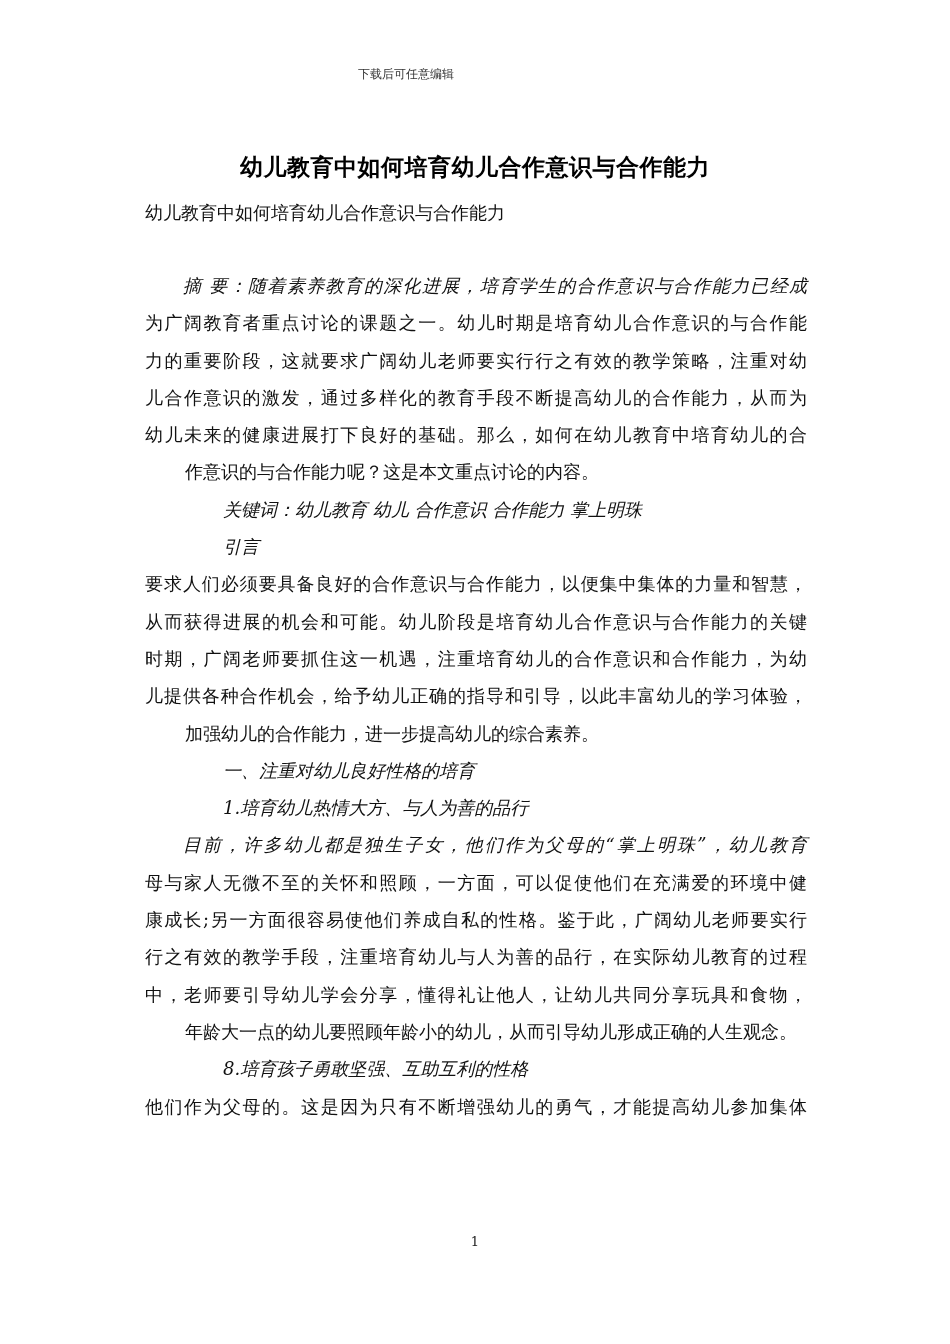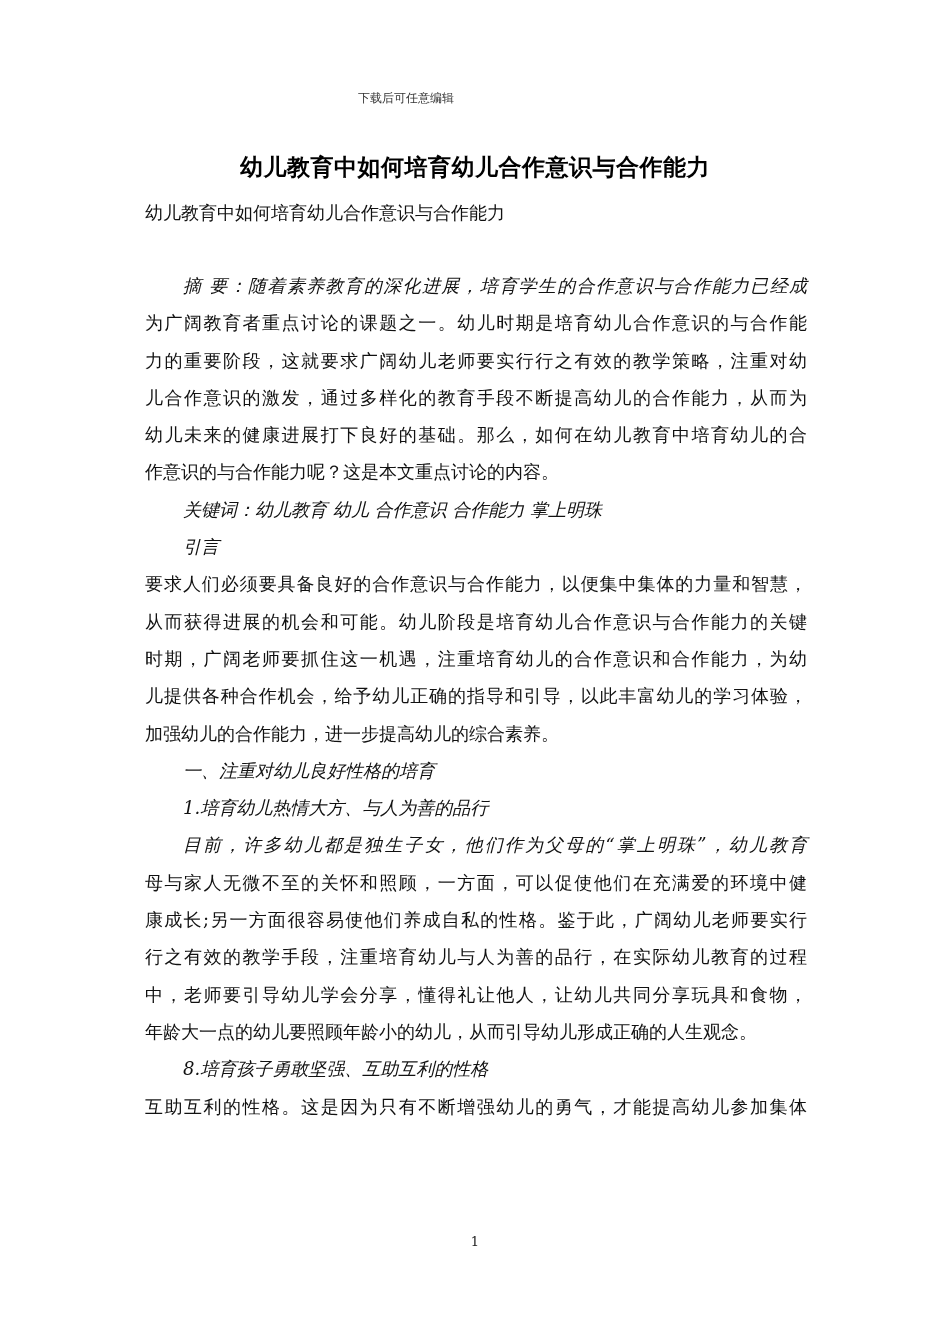--- a/index.html
+++ b/index.html
@@ -1,27 +1,27 @@
 <!DOCTYPE html>
 <html><head>
 <meta charset="utf-8">
 <style>
   html, body { margin: 0; padding: 0; background: #ffffff; }
   body { width: 950px; height: 1344px; position: relative; overflow: hidden;
          font-family: "DejaVu Serif", "Liberation Serif", serif; color: #111; }
   .page { position: absolute; left: 0; top: 0; width: 950px; height: 1344px; background: #fff; }
   .header-note { position: absolute; top: 66px; left: 0; width: 812px; text-align: center;
-                 font-size: 12px; color: #333; margin-top: 24px; }
+                 font-size: 12px; color: #333; }
   .title { position: absolute; top: 152px; left: 0; width: 950px; text-align: center;
            font-size: 23px; font-weight: bold; color: #000; letter-spacing: 0.5px; }
   .subtitle { position: absolute; top: 201px; left: 145px; font-size: 18px; color: #111; }
   .body { position: absolute; left: 145px; top: 272px; width: 662px; }
   .line { height: 37.3px; line-height: 28px; font-size: 18px; white-space: nowrap;
           text-align: justify; text-align-last: justify; overflow: visible; }
-  .line.last { text-align-last: left; }
+  .line.last { text-align-last: left; margin-left: 40px; }
   .line.indent { padding-left: 38px; font-style: italic; }
   .page-number { position: absolute; top: 1234px; left: 0; width: 950px; text-align: center;
                  font-size: 13px; color: #222; }
 </style>
 </head>
 <body>
 
 <div class="page">
   <div class="header-note">下载后可任意编辑</div>
   <div class="title">幼儿教育中如何培育幼儿合作意识与合作能力</div>
@@ -42,16 +42,16 @@
       <div class="line last">加强幼儿的合作能力，进一步提高幼儿的综合素养。</div>
       <div class="line indent last">一、注重对幼儿良好性格的培育</div>
       <div class="line indent last">1.培育幼儿热情大方、与人为善的品行</div>
       <div class="line indent">目前，许多幼儿都是独生子女，他们作为父母的“掌上明珠”，幼儿教育</div>
       <div class="line">母与家人无微不至的关怀和照顾，一方面，可以促使他们在充满爱的环境中健</div>
       <div class="line">康成长;另一方面很容易使他们养成自私的性格。鉴于此，广阔幼儿老师要实行</div>
       <div class="line">行之有效的教学手段，注重培育幼儿与人为善的品行，在实际幼儿教育的过程</div>
       <div class="line">中，老师要引导幼儿学会分享，懂得礼让他人，让幼儿共同分享玩具和食物，</div>
       <div class="line last">年龄大一点的幼儿要照顾年龄小的幼儿，从而引导幼儿形成正确的人生观念。</div>
       <div class="line indent last">8.培育孩子勇敢坚强、互助互利的性格</div>
-      <div class="line">互助互利的性格。这是因为只有不断增强幼儿的勇气，才能提高幼儿参加集体</div>
+      <div class="line">他们作为父母的。这是因为只有不断增强幼儿的勇气，才能提高幼儿参加集体</div>
     </div>
   <div class="page-number">1</div>
 </div>
 
 </body></html>

